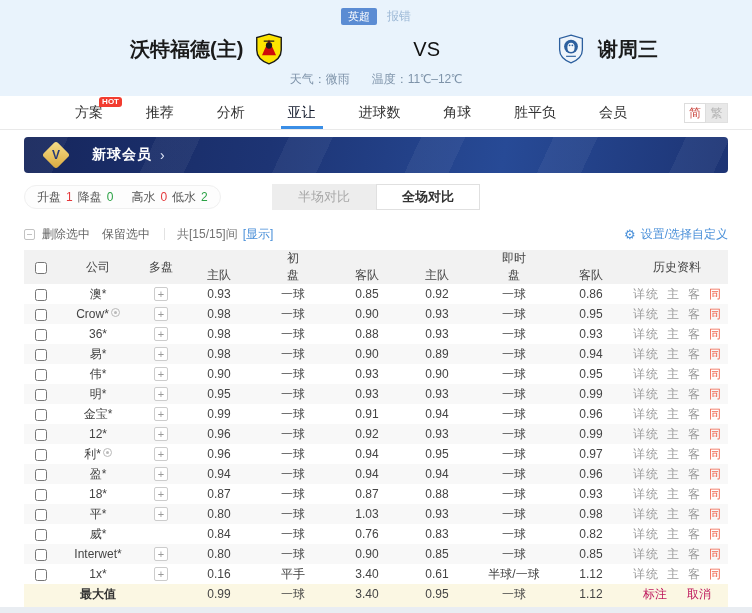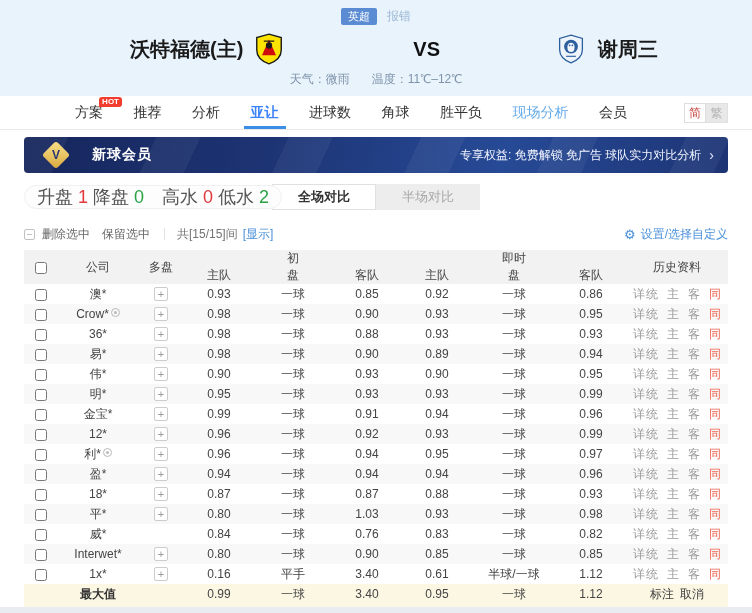--- a/index.html
+++ b/index.html
@@ -16,28 +16,28 @@
   .match-header { background:#e9f3fc; padding:6px 0 8px; }
   .meta-row { display:flex; align-items:center; justify-content:center; gap:10px; height:20px; }
   .league-badge { background:#5b8cd3; color:#fff; font-size:11px; padding:1px 7px; border-radius:2px; }
   .match-datetime { font-size:13px; color:#333; font-weight:bold; }
   .report-error { font-size:12px; color:#9db9d6; cursor:pointer; }
   .teams-row { display:flex; align-items:center; justify-content:center; height:42px; margin-top:2px;padding-left:36px; }
   .team-name { font-size:20px; font-weight:bold; color:#1a1a1a; }
   .crest { width:28px; height:32px; display:inline-flex; }
   .home-crest { margin-left:12px; }
   .away-crest { margin-right:12px; }
-  .vs-label { font-size:20px; font-weight:bold; color:#111; margin:0 118px 0 130px; }
+  .vs-label { font-size:20px; font-weight:normal; color:#111; margin:0 118px 0 130px; }
   .info-row { display:flex; justify-content:center; gap:22px; font-size:12px; color:#7e93a9; height:18px; align-items:center; }
 
   
   .nav { display:flex; align-items:center; height:34px; background:#fff; border-bottom:1px solid #e9e9e9; padding:0 24px; }
   .nav-items { display:flex; flex:1; justify-content:space-between; padding:0 46px 0 48px; }
   .nav-item { position:relative; font-size:14px; color:#333; line-height:33px; height:33px; padding:0 3px; cursor:pointer; }
-  .nav-item.active { color:#3b82f6; font-weight:bold; }
+  .nav-item.active { color:#0f172a; font-weight:normal; }
   .nav-item.active::after { content:""; position:absolute; left:-4px; right:-4px; bottom:0; height:3px; background:#3a8ee6; }
   .nav-item.highlight { color:#64aae8; }
   .hot-badge { position:absolute; top:1px; right:-16px; background:#f23c30; color:#fff; font-size:8px; line-height:10px; padding:0 3px; border-radius:3px 3px 3px 0; font-weight:bold; }
   .lang-toggle { display:flex; margin-left:8px; }
   .lang-btn { width:22px; height:20px; font-size:12px; line-height:18px; text-align:center; cursor:pointer; }
   .lang-simplified { background:#fff; border:1px solid #ddd; color:#c9443d; }
   .lang-traditional { background:#e8e8e8; border:1px solid #e0e0e0; border-left:none; color:#b5b5b5; }
 
   
   .vip-banner { margin:7px 24px 0; height:36px; border-radius:4px; display:flex; align-items:center;
@@ -47,21 +47,21 @@
   .vip-logo { width:20px; height:20px; margin-left:22px; position:relative; transform:rotate(45deg);
     background:linear-gradient(135deg,#f8e08a,#d9a93f); border-radius:3px; display:flex; align-items:center; justify-content:center; flex:0 0 auto; }
   .vip-logo span { transform:rotate(-45deg); font-size:12px; font-weight:bold; color:#273a77; }
   .vip-title { color:#fff; font-size:14px; font-weight:bold; margin-left:26px; letter-spacing:1px; position:relative; }
   .vip-benefits { margin-left:auto; color:#f2f5ff; font-size:12px; position:relative; }
   .vip-arrow { color:#dfe6f8; font-size:14px; margin:0 14px 0 8px; position:relative; }
 
   
   .filter-row { position:relative; height:26px; margin:11px 24px 0; }
   .stats-pill { position:absolute; left:0; top:1px; display:flex; align-items:center; gap:5px; height:24px;
-    background:#fdfdfd; border:1px solid #f0f0f0; border-radius:13px; padding:0 12px; font-size:18px; color:#555; }
+    background:#fdfdfd; border:1px solid #f0f0f0; border-radius:13px; padding:0 12px; font-size:12px; color:#555; }
   .stats-pill .gap { width:8px; }
   .val-red { color:#e4393c; }
   .val-green { color:#2ba245; }
   .tab-group { display:flex; justify-content:center; width:100%; }
   .tab { width:104px; height:26px; line-height:24px; text-align:center; font-size:13px; cursor:pointer; }
   .tab-active { background:#fff; border:1px solid #e0e0e0; color:#333; font-weight:bold; }
   .tab-inactive { background:#ededed; border:1px solid #ededed; color:#a9a9a9; }
 
   
   .toolbar-row { display:flex; align-items:center; margin:15px 24px 0; height:18px; font-size:12px; color:#666; }
@@ -86,21 +86,21 @@
   .plus-btn { display:inline-block; width:14px; height:14px; line-height:12px; border:1px solid #ccc; border-radius:2px; color:#999; font-size:11px; background:#fff; cursor:pointer; }
   .hist a { text-decoration:none; color:#999; cursor:pointer; }
   .hist a.h-xiang { margin-right:1px; }
   .hist a.h-tong { margin-right:9px; }
   .hist a.h-zhu { margin-right:9px; }
   .hist a.h-ke  { margin-right:9px; }
   .hist a.h-same { color:#f0654f; }
   tr.summary-row { background:#fbf7e3; }
   tr.summary-row td { height:21px; }
   .summary-label { font-weight:bold; color:#333; }
-  .summary-action { color:#404040; cursor:pointer; margin:0 3px; }
+  .summary-action { color:#be185d; cursor:pointer; margin:0 10px; }
   input[type="checkbox"] { width:12px; height:12px; margin:0; vertical-align:middle; accent-color:#bbb; }
 </style>
 </head>
 <body>
 
 <div class="page">
 
   <div class="match-header">
     <div class="meta-row">
       <span class="league-badge">英超</span>
@@ -158,59 +158,54 @@
     
   </div>
         <div class="nav-item">
     <span class="nav-label">角球</span>
     
   </div>
         <div class="nav-item">
     <span class="nav-label">胜平负</span>
     
   </div>
-        <div class="nav-item highlight">
-    <span class="nav-label">现场分析</span>
-    
-  </div>
         <div class="nav-item">
     <span class="nav-label">会员</span>
     
   </div>
       </div>
     <div class="lang-toggle">
       <span class="lang-btn lang-simplified">简</span>
       <span class="lang-btn lang-traditional">繁</span>
     </div>
   </div>
 
   <div class="vip-banner">
     <span class="vip-logo">
         <span>V</span>
       </span>
     <span class="vip-title">新球会员</span>
-    <span class="vip-benefits">专享权益: 免费解锁 免广告 球队实力对比分析</span>
     <span class="vip-arrow">›</span>
   </div>
 
   <div class="filter-row">
     <div class="stats-pill">
       <span>升盘</span>
       <span class="val-red">1</span>
       <span>降盘</span>
       <span class="val-green">0</span>
       <span class="gap"></span>
       <span>高水</span>
       <span class="val-red">0</span>
       <span>低水</span>
       <span class="val-green">2</span>
     </div>
     <div class="tab-group">
+      <div class="tab tab-inactive">半场对比</div>
       <div class="tab tab-active">全场对比</div>
-      <div class="tab tab-inactive">半场对比</div>
     </div>
   </div>
 
   <div class="toolbar-row">
     <span class="sel-icon"></span>
     <span class="tool-link">删除选中</span>
     <span class="tool-link">保留选中</span>
     <span class="tool-divider"></span>
     <span class="count-text">共[15/15]间</span>
     <span class="show-link">[显示]</span>

